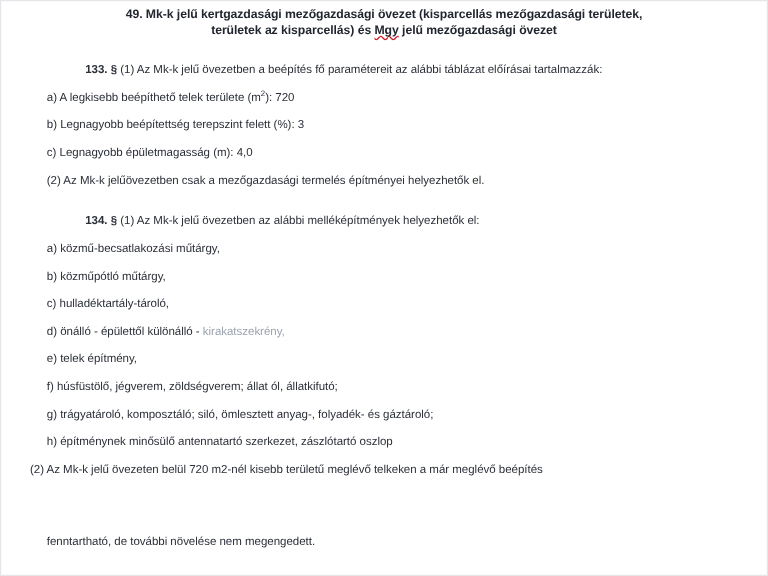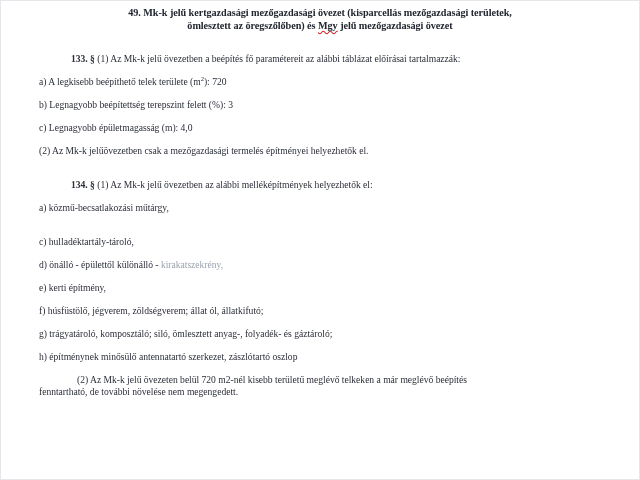--- a/index.html
+++ b/index.html
@@ -26,21 +26,20 @@
     padding: 0;
   }
 
   
   #page-inner {
     position: absolute;
     left: 0; top: 0;
     width: 638px;
     height: 403px;
     filter: blur(0.22px);
-    font-family: Liberation Serif, serif;
   }
 
   .heading {
     text-align: center;
     font-weight: bold;
     font-size: 10.2px;
     line-height: 13.2px;
     color: #22262f;
     margin: 0;
     padding: 5px 28px 0 28px;
@@ -82,21 +81,21 @@
   }
 </style>
 </head>
 <body>
 
 <div id="page">
   <div id="page-inner">
 
     <div class="heading">
       <span class="line l1">49. Mk-k jelű kertgazdasági mezőgazdasági övezet (kisparcellás mezőgazdasági területek,</span>
-      <span class="line"><span>ömlesztett az öregszőlőben) és </span><span class="spell-error">Mgy</span><span> jelű mezőgazdasági övezet</span></span>
+      <span class="line"><span>területek az kisparcellás) és </span><span class="spell-error">Mgy</span><span> jelű mezőgazdasági övezet</span></span>
     </div>
 
     <div class="gap-lg"></div>
 
     <p class="para"><b>133. §</b><span> (1) Az Mk-k jelű övezetben a beépítés fő paramétereit az alábbi táblázat előírásai tartalmazzák:</span></p>
 
     <div class="gap-md"></div>
 
     <p class="para"><span>a)</span><span> A legkisebb beépíthető telek területe (m</span><sup>2</sup><span>): 720</span></p>
 
@@ -115,44 +114,45 @@
     <div class="gap-xl"></div>
 
     <p class="para"><b>134. §</b><span> (1) Az Mk-k jelű övezetben az alábbi melléképítmények helyezhetők el:</span></p>
 
     <div class="gap-md"></div>
 
     <p class="para"><span>a)</span><span> közmű-becsatlakozási műtárgy,</span></p>
 
     <div class="gap-sm"></div>
 
+    <p class="para"><span>b)</span><span> közműpótló műtárgy,</span></p>
 
     <div class="gap-sm"></div>
 
     <p class="para"><span>c)</span><span> hulladéktartály-tároló,</span></p>
 
     <div class="gap-sm"></div>
 
     <p class="para"><span>d)</span><span> önálló - épülettől különálló - </span><span class="faded">kirakatszekrény,</span></p>
 
     <div class="gap-sm"></div>
 
-    <p class="para"><span>e)</span><span> kerti építmény,</span></p>
+    <p class="para"><span>e)</span><span> telek építmény,</span></p>
 
     <div class="gap-sm"></div>
 
     <p class="para"><span>f)</span><span> húsfüstölő, jégverem, zöldségverem; állat ól, állatkifutó;</span></p>
 
     <div class="gap-sm"></div>
 
     <p class="para"><span>g)</span><span> trágyatároló, komposztáló; siló, ömlesztett anyag-, folyadék- és gáztároló;</span></p>
 
     <div class="gap-sm"></div>
 
     <p class="para"><span>h)</span><span> építménynek minősülő antennatartó szerkezet, zászlótartó oszlop</span></p>
 
     <div class="gap-md"></div>
 
-    <p class="para" style="padding-left:76px;">(2) Az Mk-k jelű övezeten belül 720 m2-nél kisebb területű meglévő telkeken a már meglévő beépítés</p>
-    <p class="para" style="padding-left:38px;">fenntartható, de további növelése nem megengedett.</p>
+    <p class="para" style="padding-left:24px;">(2) Az Mk-k jelű övezeten belül 720 m2-nél kisebb területű meglévő telkeken a már meglévő beépítés</p>
+    <p class="para" style="padding-left:38px;margin-top:48px;">fenntartható, de további növelése nem megengedett.</p>
 
   </div>
 </div>
 
 </body></html>

